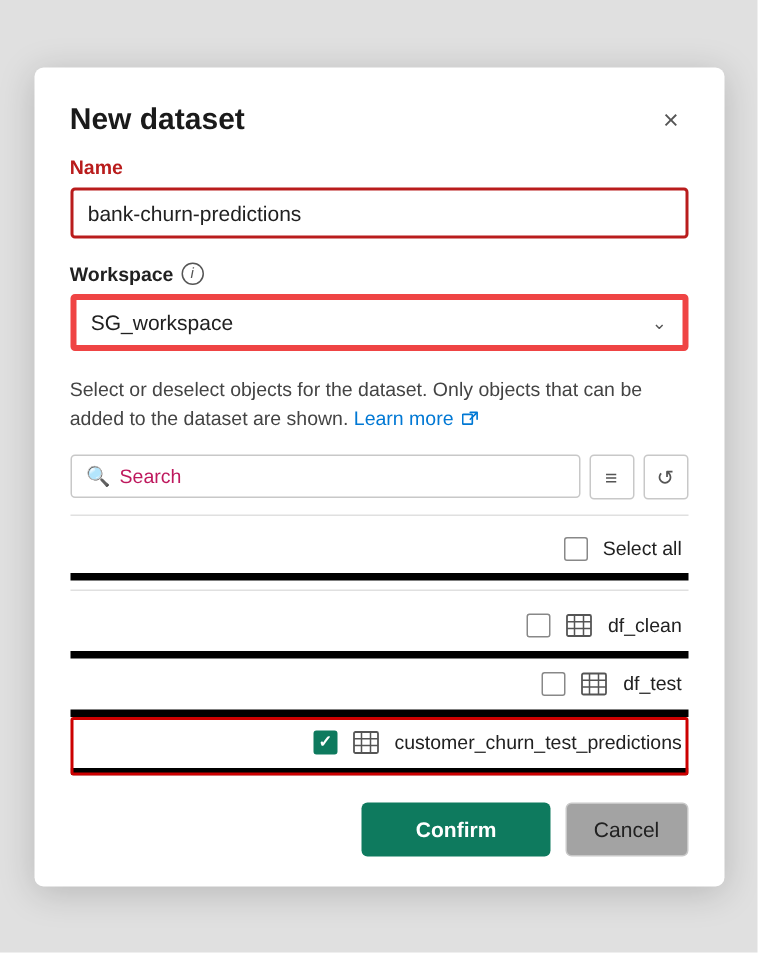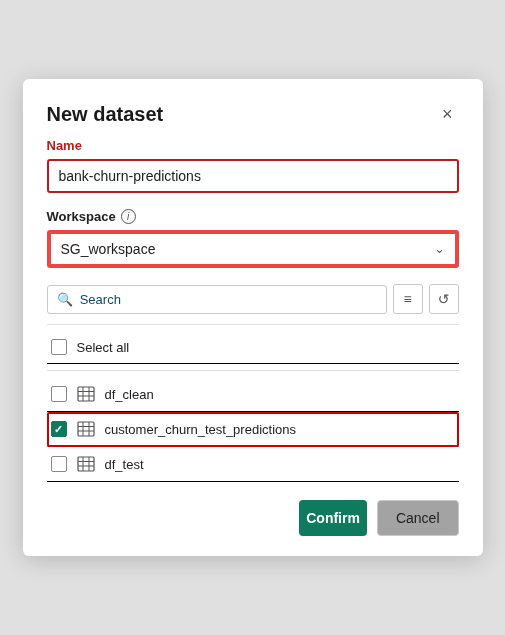--- a/index.html
+++ b/index.html
@@ -172,22 +172,23 @@
       border: none;
       border-top: 1px solid #e0e0e0;
       margin: 6px 0;
     }
     .object-list { margin-bottom: 16px; }
     .object-item {
       display: flex;
       align-items: center;
       gap: 10px;
       padding: 8px 4px;
-      border-bottom: 1px solid #000000;
-      cursor: pointer;
+      border-bottom: 5px solid #000000;
+      cursor: pointer;
+      justify-content: flex-end;
     }
     .checkbox {
       width: 16px;
       height: 16px;
       border: 1.5px solid #888;
       border-radius: 2px;
       background: #fff;
       display: flex;
       align-items: center;
       justify-content: center;
@@ -235,21 +236,21 @@
       display: flex;
       justify-content: flex-end;
       gap: 10px;
       margin-top: 18px;
     }
     .btn-confirm {
       background: #0e7a5e;
       color: #fff;
       border: none;
       border-radius: 4px;
-      padding: 9px 7px;
+      padding: 9px 36px;
       font-size: 14px;
       font-weight: 600;
       cursor: pointer;
     }
     .btn-cancel {
       background: #a3a3a3;
       color: #212121;
       border: 1px solid #c8c8c8;
       border-radius: 4px;
       padding: 9px 18px;
@@ -277,26 +278,37 @@
     <div class="workspace-label-row">
       <span class="workspace-label">Workspace</span>
       <span class="info-icon">i</span>
     </div>
     <div class="select-dropdown">
       <span>SG_workspace</span>
       <span class="chevron-down">⌄</span>
     </div>
 
     
+    <div class="description-text">
+      <span>Select or deselect objects for the dataset. Only objects that can be added to the dataset are shown.</span>
+      <a href="#">
+        <span>Learn more</span>
+        <svg class="external-link-icon" viewBox="0 0 12 12" fill="none" xmlns="http://www.w3.org/2000/svg">
+          <rect x="0.5" y="2.5" width="7" height="7" rx="0.5" stroke="#0078d4" stroke-width="1.2" fill="none"></rect>
+          <path d="M6 1h5v5" stroke="#0078d4" stroke-width="1.2" stroke-linecap="round" stroke-linejoin="round"></path>
+          <line x1="6" y1="6" x2="10.5" y2="1.5" stroke="#0078d4" stroke-width="1.2" stroke-linecap="round"></line>
+        </svg>
+      </a>
+    </div>
 
     
     <div class="search-row">
       <div class="search-box">
         <span class="search-icon">🔍</span>
-        <span style="color:#0c4a6e;font-size:13px;">Search</span>
+        <span style="color:#be185d;font-size:13px;">Search</span>
       </div>
       <button class="filter-icon-btn">
         <span>≡</span>
       </button>
       <button class="refresh-icon-btn">
         <span>↺</span>
       </button>
     </div>
 
     
@@ -316,47 +328,47 @@
             <rect x="1" y="1" width="16" height="14" rx="1" stroke="#555" stroke-width="1.2" fill="none"></rect>
             <line x1="1" y1="5.5" x2="17" y2="5.5" stroke="#555" stroke-width="1"></line>
             <line x1="1" y1="10" x2="17" y2="10" stroke="#555" stroke-width="1"></line>
             <line x1="6" y1="1" x2="6" y2="15" stroke="#555" stroke-width="1"></line>
             <line x1="12" y1="1" x2="12" y2="15" stroke="#555" stroke-width="1"></line>
           </svg>
         </div>
         <span class="object-name">df_clean</span>
       </div>
 
+      <div class="object-item">
+        <div class="checkbox"></div>
+        <div class="object-icon">
+          <svg width="18" height="16" viewBox="0 0 18 16" fill="none" xmlns="http://www.w3.org/2000/svg">
+            <rect x="1" y="1" width="16" height="14" rx="1" stroke="#555" stroke-width="1.2" fill="none"></rect>
+            <line x1="1" y1="5.5" x2="17" y2="5.5" stroke="#555" stroke-width="1"></line>
+            <line x1="1" y1="10" x2="17" y2="10" stroke="#555" stroke-width="1"></line>
+            <line x1="6" y1="1" x2="6" y2="15" stroke="#555" stroke-width="1"></line>
+            <line x1="12" y1="1" x2="12" y2="15" stroke="#555" stroke-width="1"></line>
+          </svg>
+        </div>
+        <span class="object-name">df_test</span>
+      </div>
+
       <div class="object-item checked-row">
         <div class="checkbox checked"></div>
         <div class="object-icon">
           <svg width="18" height="16" viewBox="0 0 18 16" fill="none" xmlns="http://www.w3.org/2000/svg">
             <rect x="1" y="1" width="16" height="14" rx="1" stroke="#555" stroke-width="1.2" fill="none"></rect>
             <line x1="1" y1="5.5" x2="17" y2="5.5" stroke="#555" stroke-width="1"></line>
             <line x1="1" y1="10" x2="17" y2="10" stroke="#555" stroke-width="1"></line>
             <line x1="6" y1="1" x2="6" y2="15" stroke="#555" stroke-width="1"></line>
             <line x1="12" y1="1" x2="12" y2="15" stroke="#555" stroke-width="1"></line>
           </svg>
         </div>
         <span class="object-name">customer_churn_test_predictions</span>
       </div>
-
-      <div class="object-item">
-        <div class="checkbox"></div>
-        <div class="object-icon">
-          <svg width="18" height="16" viewBox="0 0 18 16" fill="none" xmlns="http://www.w3.org/2000/svg">
-            <rect x="1" y="1" width="16" height="14" rx="1" stroke="#555" stroke-width="1.2" fill="none"></rect>
-            <line x1="1" y1="5.5" x2="17" y2="5.5" stroke="#555" stroke-width="1"></line>
-            <line x1="1" y1="10" x2="17" y2="10" stroke="#555" stroke-width="1"></line>
-            <line x1="6" y1="1" x2="6" y2="15" stroke="#555" stroke-width="1"></line>
-            <line x1="12" y1="1" x2="12" y2="15" stroke="#555" stroke-width="1"></line>
-          </svg>
-        </div>
-        <span class="object-name">df_test</span>
-      </div>
     </div>
 
     
     <div class="footer-actions">
       <button class="btn-confirm">Confirm</button>
       <button class="btn-cancel">Cancel</button>
     </div>
   </div>
 </div>
 

